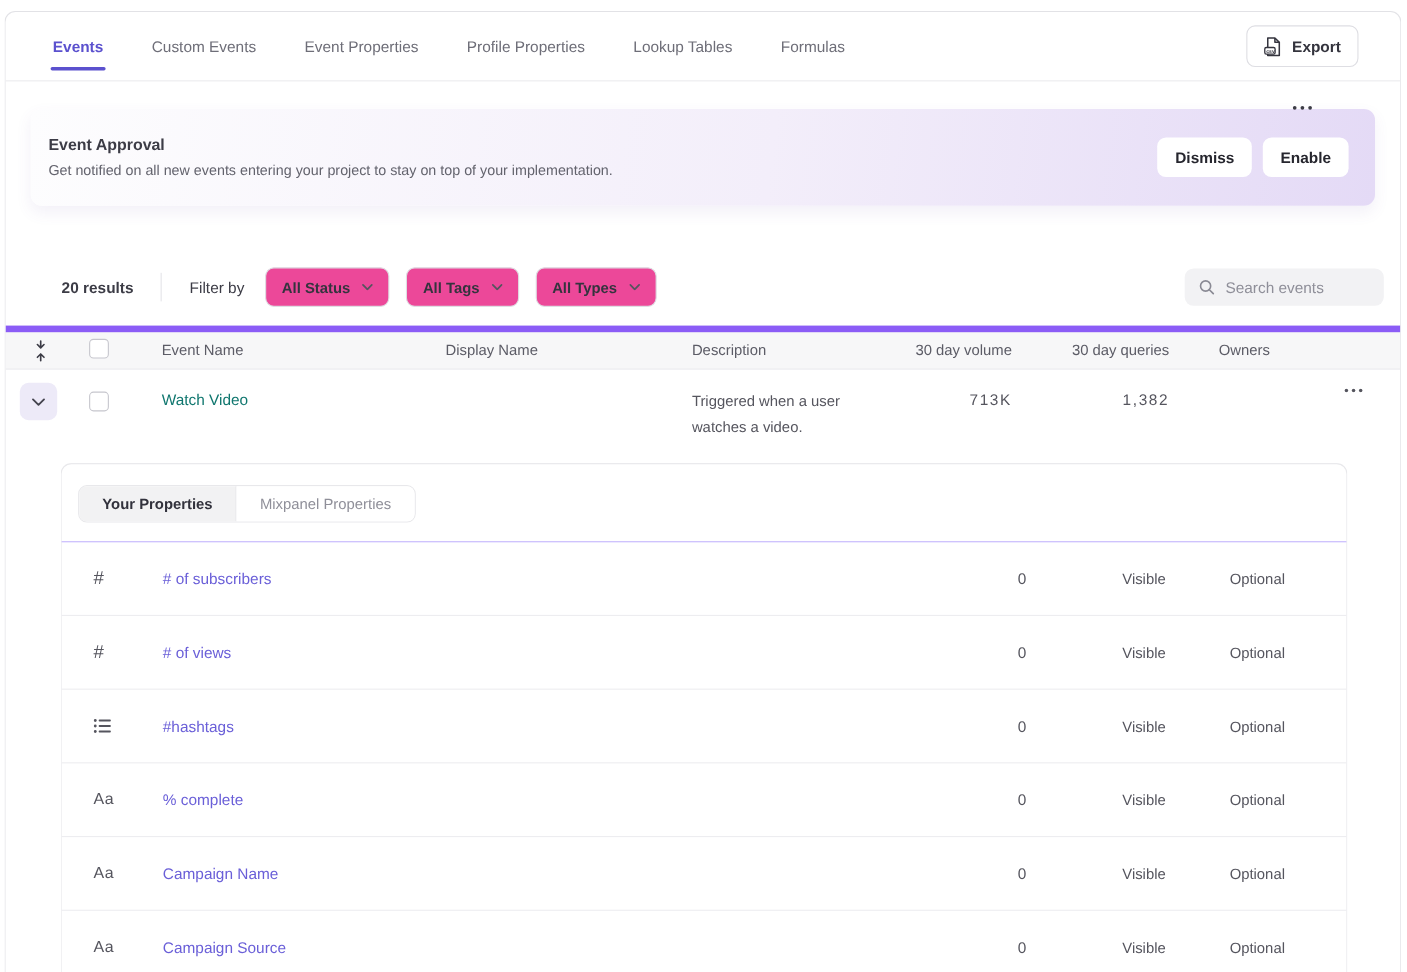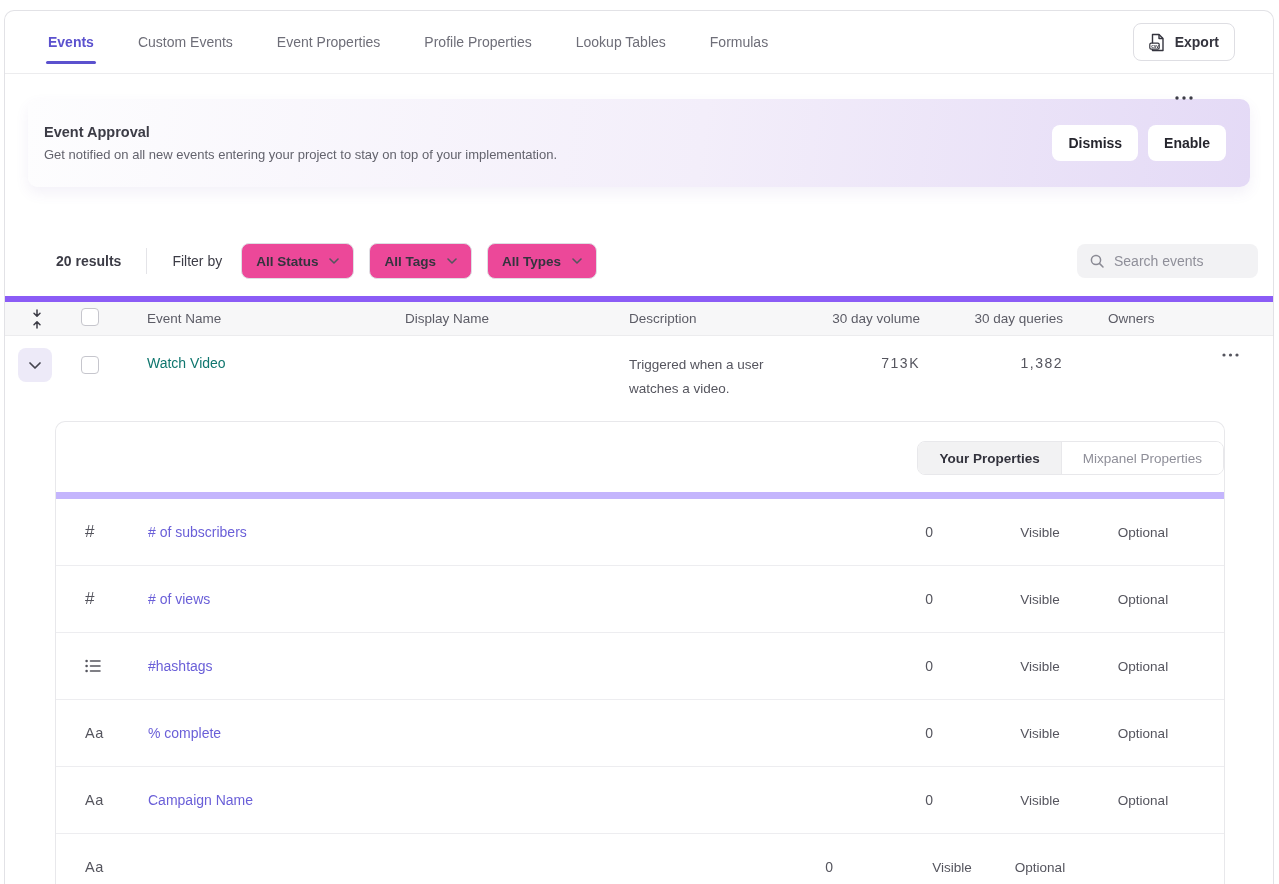--- a/index.html
+++ b/index.html
@@ -72,21 +72,21 @@
   .event-row .checkbox { margin: 20px 0 0 12px; }
   .event-link { padding-top: 19px; font-size: 14px; font-weight: 500; color: #0f766e; cursor: pointer; }
   .desc { padding-top: 17px; font-size: 13.5px; color: #55555e; line-height: 24px; width: 160px; }
   .num { padding-top: 19px; font-size: 14px; color: #55555e; letter-spacing: 1.5px; text-align: right; }
   .row-more { justify-self: end; margin: 17px 34px 0 0; border: none; background: none;
     cursor: pointer; display: flex; }
 
   
   .panel { margin: 14px 0 0 50px; width: 1170px; height: 470px;
     border: 1px solid #e8e8eb; border-bottom: none; border-radius: 10px 10px 0 0; background: #fff; }
-  .panel-head { padding: 19px 0 17px 15px; border-bottom: 7px solid #c4b5fd; text-align: right; }
+  .panel-head { padding: 19px 0 17px 15px; border-bottom: 1px solid #c4b5fd; }
   .seg { display: inline-flex; border: 1px solid #e8e8eb; border-radius: 8px; overflow: hidden;
     height: 34px; }
   .seg-item { display: flex; align-items: center; padding: 0 21px; font-size: 13.5px;
     font-weight: 500; color: #8f8f99; cursor: pointer; background: #fff; white-space: nowrap; }
   .seg-item.active { background: #f2f2f3; color: #32323c; font-weight: 600;
     border-right: 1px solid #e8e8eb; }
   .prop-row { display: grid; grid-template-columns: 92px 1fr 100px 36px 140px 66px 48px;
     height: 67px; align-items: center; border-bottom: 1px solid #ededf0; }
   .p-icon { padding-left: 29px; color: #55555e; display: flex; align-items: center; }
   .glyph-hash { font-size: 17px; color: #55555e; }
@@ -322,20 +322,21 @@
       <span></span>
       <span class="p-center">Visible</span>
       <span class="p-center">Optional</span>
       <span></span>
     </div>
 
     <div class="prop-row">
       <span class="p-icon">
           <span class="glyph-text">Aa</span>
         </span>
+      <span class="p-name">Campaign Source</span>
       <span class="p-val">0</span>
       <span></span>
       <span class="p-center">Visible</span>
       <span class="p-center">Optional</span>
       <span></span>
     </div>
   </div>
 
 </div>
 

